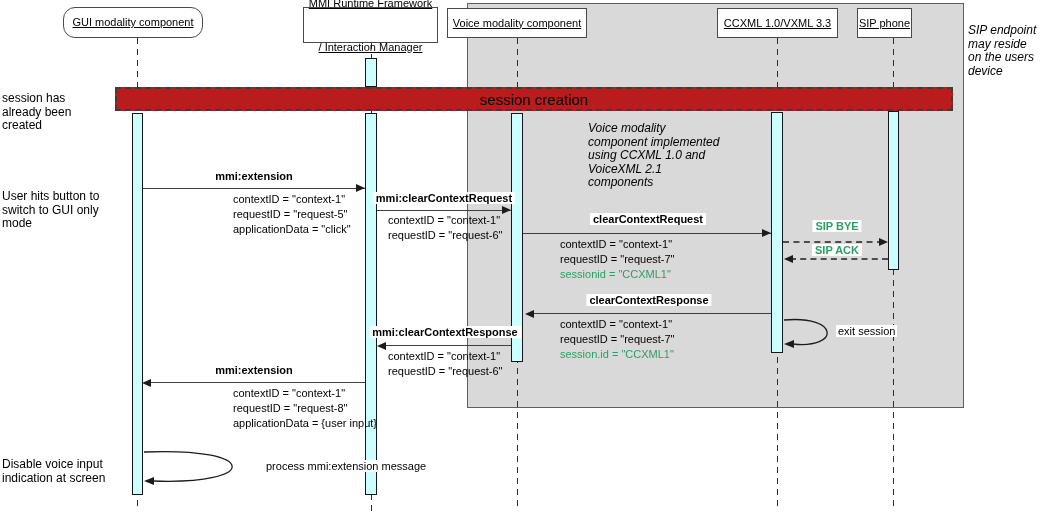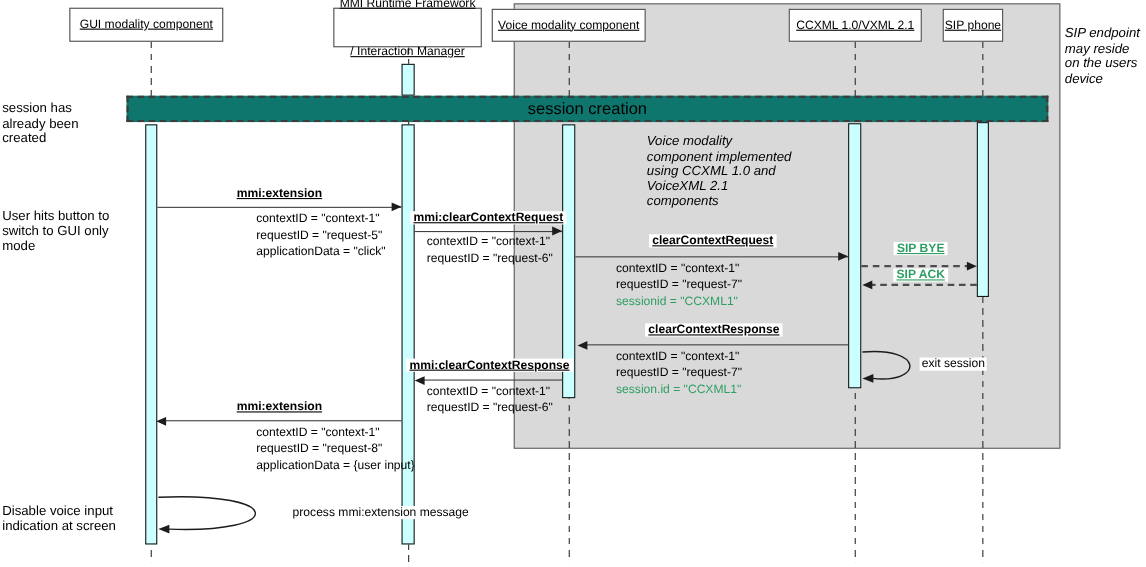--- a/index.html
+++ b/index.html
@@ -10,35 +10,35 @@
               background:#d9d9d9;border:1px solid #5f5f5f;box-sizing:border-box;z-index:1;}
   
   .participant{position:absolute;background:#fff;border:1px solid #4a4a4a;box-sizing:border-box;
                display:flex;flex-direction:column;align-items:center;justify-content:center;
                text-align:center;font-size:11px;line-height:13px;z-index:4;}
   .participant span{text-decoration:underline;white-space:nowrap;}
   
   .lifeline{position:absolute;width:1px;z-index:2;
             background:repeating-linear-gradient(to bottom,#2d2d2d 0 6px,transparent 6px 11px);}
   
-  .session-box{position:absolute;left:115px;top:87px;width:838px;height:24px;background:#0f766e;
+  .session-box{position:absolute;left:115px;top:87px;width:838px;height:24px;background:#b91c1c;
                border:2px dashed #3c3c3c;box-sizing:border-box;display:flex;align-items:center;
                justify-content:center;font-size:15px;z-index:3;}
   
   .activation{position:absolute;background:#ccffff;border:1px solid #161616;box-sizing:border-box;z-index:4;}
   
   .msg-line{position:absolute;height:0;border-top:2px solid #404040;z-index:5;}
   .msg-line.thin{border-top-width:1.5px;}
   .msg-line.dashed{border-top:2px dashed #4d4d4d;}
   .ah{position:absolute;width:0;height:0;z-index:6;}
   .ah.r{border-left:9px solid #1c1c1c;border-top:4px solid transparent;border-bottom:4px solid transparent;}
   .ah.l{border-right:9px solid #1c1c1c;border-top:4px solid transparent;border-bottom:4px solid transparent;}
   
   .msg-label{position:absolute;font-size:11px;font-weight:bold;background:#fff;padding:0 3px;
-             white-space:nowrap;transform:translateX(-50%);z-index:6;text-decoration:underline;}
+             white-space:nowrap;transform:translateX(-50%);z-index:6;}
   .msg-label.green{color:#2e9e63;}
   .plain-label{position:absolute;font-size:11px;background:#fff;padding:0 2px;white-space:nowrap;z-index:6;}
   
   .params{position:absolute;font-size:11px;line-height:15px;white-space:nowrap;z-index:6;}
   .params .green{color:#2e9e63;}
   
   .note{position:absolute;font-size:12px;line-height:13.5px;z-index:6;}
   .note.italic{font-style:italic;}
   svg.loops{position:absolute;left:0;top:0;width:1042px;height:515px;z-index:5;pointer-events:none;}
 </style>
@@ -48,32 +48,32 @@
 <div id="canvas">
 
   <div class="gray-panel"></div>
 
   <div class="lifeline" style="left:137px;top:38px;height:473px;"></div>
   <div class="lifeline" style="left:371px;top:43px;height:468px;"></div>
   <div class="lifeline" style="left:517px;top:38px;height:473px;"></div>
   <div class="lifeline" style="left:777px;top:38px;height:473px;"></div>
   <div class="lifeline" style="left:893px;top:38px;height:473px;"></div>
 
-  <div class="participant" style="left:63px;top:7px;width:140px;height:31px;">
+  <div class="participant" style="left:63px;top:7px;width:140px;height:31px;border-radius:12px;">
     <span>GUI modality component</span>
   </div>
   <div class="participant" style="left:303px;top:7px;width:135px;height:36px;gap:31px;">
     <span>MMI Runtime Framework</span>
     <span>/ Interaction Manager</span>
   </div>
   <div class="participant" style="left:447px;top:8px;width:140px;height:30px;">
     <span>Voice modality component</span>
   </div>
   <div class="participant" style="left:717px;top:8px;width:121px;height:30px;">
-    <span>CCXML 1.0/VXML 2.1</span>
+    <span>CCXML 1.0/VXML 3.3</span>
   </div>
   <div class="participant" style="left:857px;top:8px;width:55px;height:30px;">
     <span>SIP phone</span>
   </div>
 
   <div class="session-box">
     <span>session creation</span>
   </div>
 
   <div class="activation" style="left:365px;top:58px;width:12px;height:29px;"></div>

